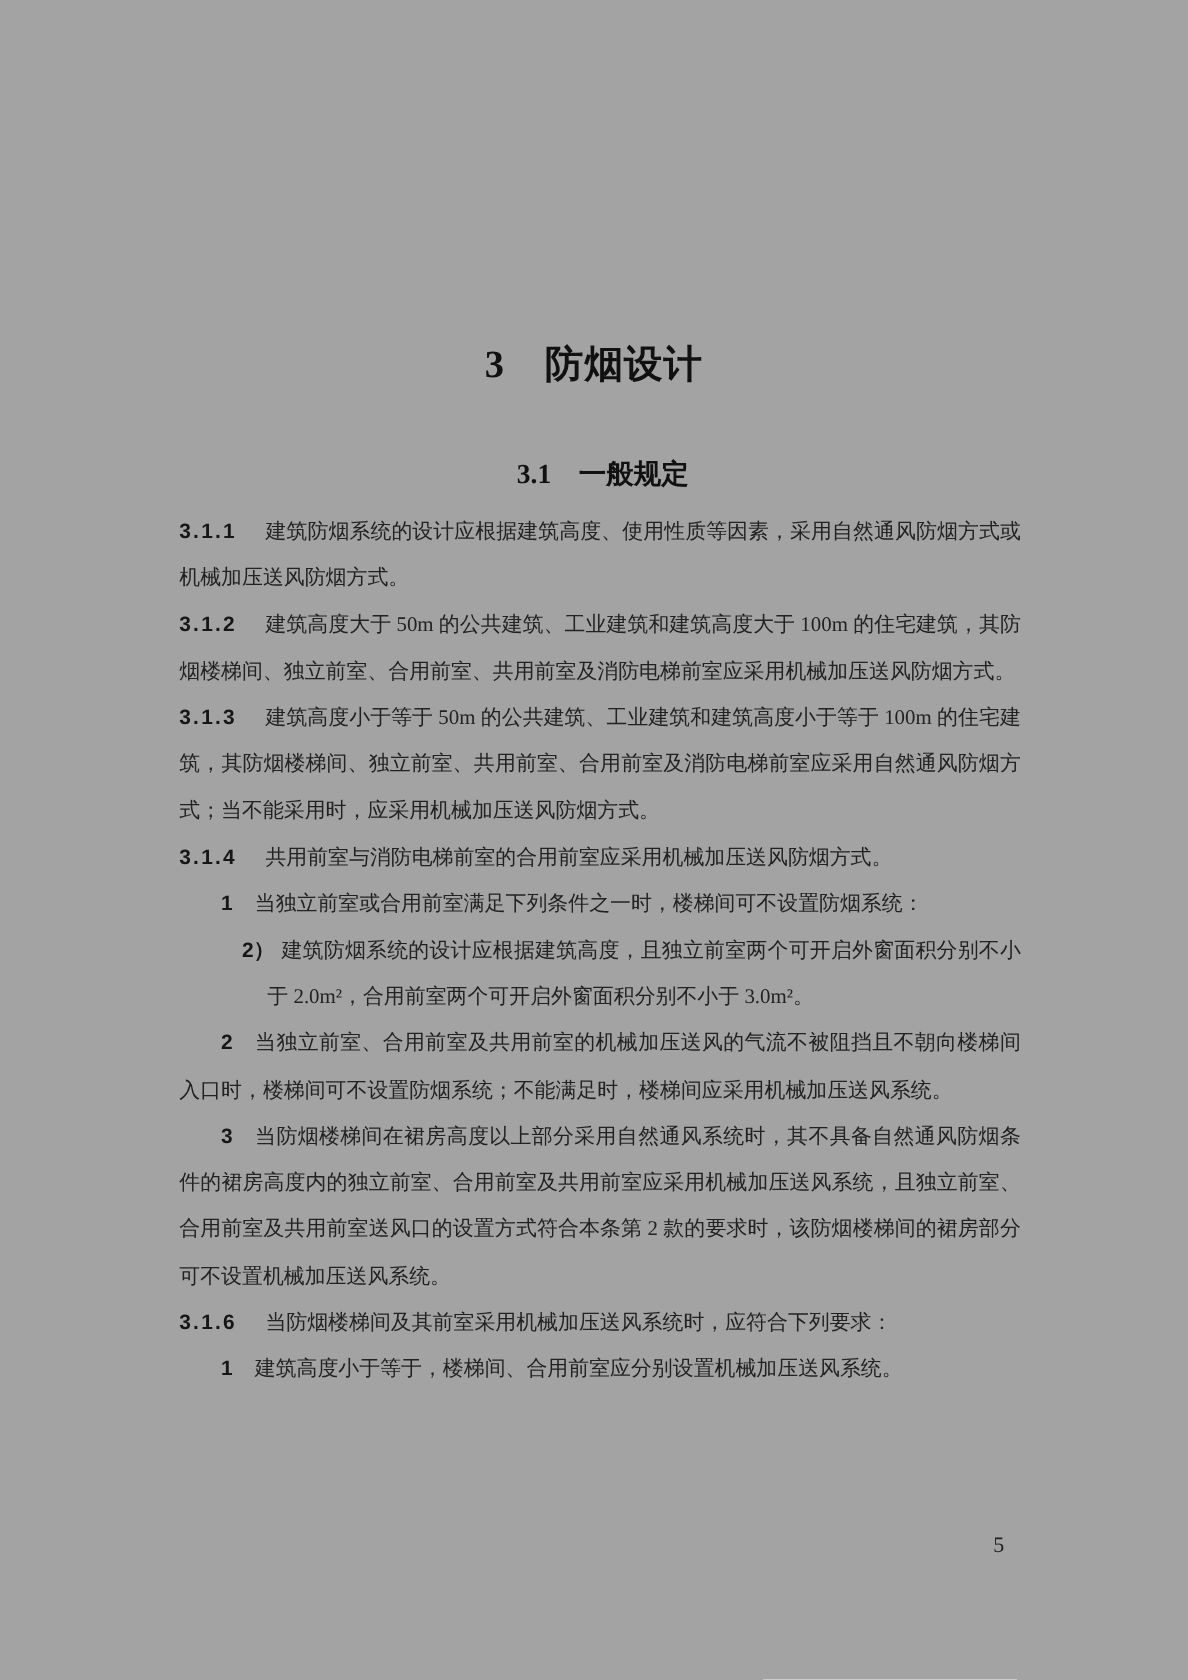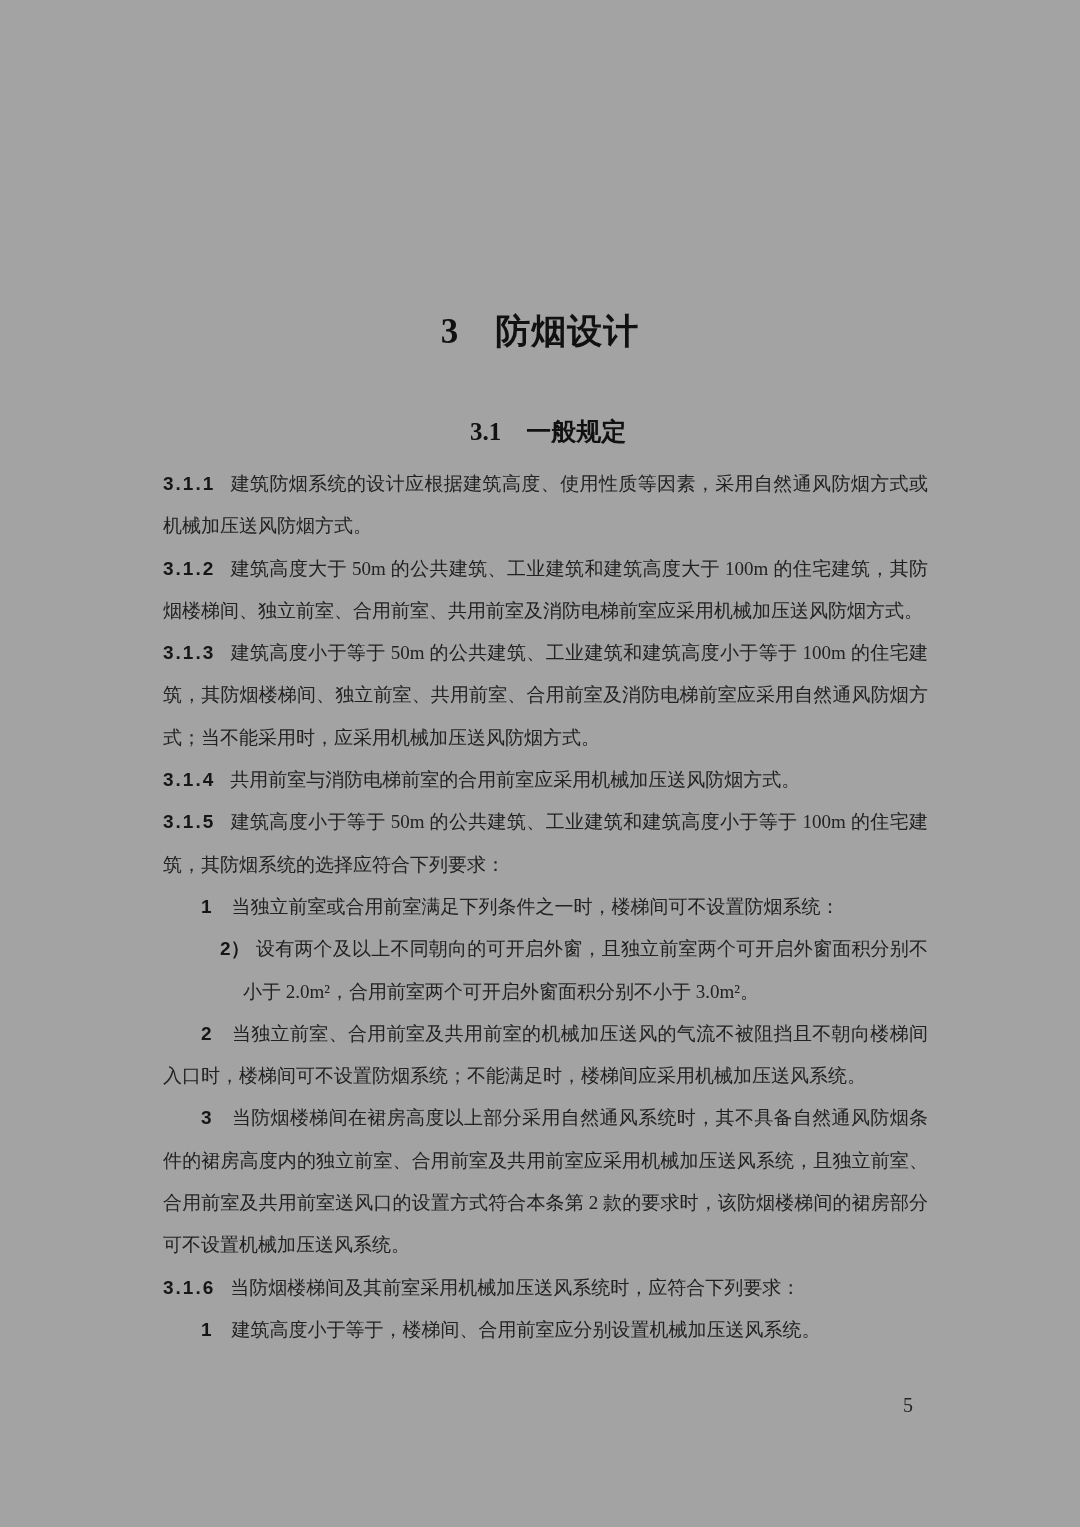--- a/index.html
+++ b/index.html
@@ -42,21 +42,21 @@
     color: #222;
   }
   .para { margin: 0; padding: 0; }
   .num {
     font-weight: bold;
     font-family: "Liberation Sans", "DejaVu Sans", sans-serif;
     color: #161616;
   }
   
   .lvl0 { text-indent: 0; }
-  .lvl0 .num { letter-spacing: 2px; margin-right: 15px; }
+  .lvl0 .num { letter-spacing: 2px; margin-right: 26px; }
   
   .lvl1 { text-indent: 38px; }
   .lvl1 .num { margin-right: 20px; }
   
   .lvl2 { padding-left: 80px; text-indent: -23px; }
   .lvl2 .num { margin-right: 6px; }
   .pageno {
     position: absolute;
     left: 903px;
     top: 1394px;
@@ -76,26 +76,25 @@
   <div class="body-text">
 
     <p class="para lvl0"><span class="num">3.1.1</span><span>建筑防烟系统的设计应根据建筑高度、使用性质等因素，采用自然通风防烟方式或机械加压送风防烟方式。</span></p>
 
     <p class="para lvl0"><span class="num">3.1.2</span><span>建筑高度大于 50m 的公共建筑、工业建筑和建筑高度大于 100m 的住宅建筑，其防烟楼梯间、独立前室、合用前室、共用前室及消防电梯前室应采用机械加压送风防烟方式。</span></p>
 
     <p class="para lvl0"><span class="num">3.1.3</span><span>建筑高度小于等于 50m 的公共建筑、工业建筑和建筑高度小于等于 100m 的住宅建筑，其防烟楼梯间、独立前室、共用前室、合用前室及消防电梯前室应采用自然通风防烟方式；当不能采用时，应采用机械加压送风防烟方式。</span></p>
 
     <p class="para lvl0"><span class="num">3.1.4</span><span>共用前室与消防电梯前室的合用前室应采用机械加压送风防烟方式。</span></p>
 
-    <p class="para lvl0"><span class="num">3.1.5</span><span>建筑高度小于等于 50m 的公共建筑、工业建筑和建筑高度小于等于 100m 的住宅建筑，其防烟系统的选择应符合下列要求：</span></p>
 
     <p class="para lvl1"><span class="num">1</span><span>当独立前室或合用前室满足下列条件之一时，楼梯间可不设置防烟系统：</span></p>
 
 
-    <p class="para lvl2"><span class="num">2）</span><span>设有两个及以上不同朝向的可开启外窗，且独立前室两个可开启外窗面积分别不小于 2.0m²，合用前室两个可开启外窗面积分别不小于 3.0m²。</span></p>
+    <p class="para lvl2"><span class="num">2）</span><span>建筑防烟系统的设计应根据建筑高度，且独立前室两个可开启外窗面积分别不小于 2.0m²，合用前室两个可开启外窗面积分别不小于 3.0m²。</span></p>
 
     <p class="para lvl1"><span class="num">2</span><span>当独立前室、合用前室及共用前室的机械加压送风的气流不被阻挡且不朝向楼梯间入口时，楼梯间可不设置防烟系统；不能满足时，楼梯间应采用机械加压送风系统。</span></p>
 
     <p class="para lvl1"><span class="num">3</span><span>当防烟楼梯间在裙房高度以上部分采用自然通风系统时，其不具备自然通风防烟条件的裙房高度内的独立前室、合用前室及共用前室应采用机械加压送风系统，且独立前室、合用前室及共用前室送风口的设置方式符合本条第 2 款的要求时，该防烟楼梯间的裙房部分可不设置机械加压送风系统。</span></p>
 
     <p class="para lvl0"><span class="num">3.1.6</span><span>当防烟楼梯间及其前室采用机械加压送风系统时，应符合下列要求：</span></p>
 
     <p class="para lvl1"><span class="num">1</span><span>建筑高度小于等于，楼梯间、合用前室应分别设置机械加压送风系统。</span></p>
 
   </div>

